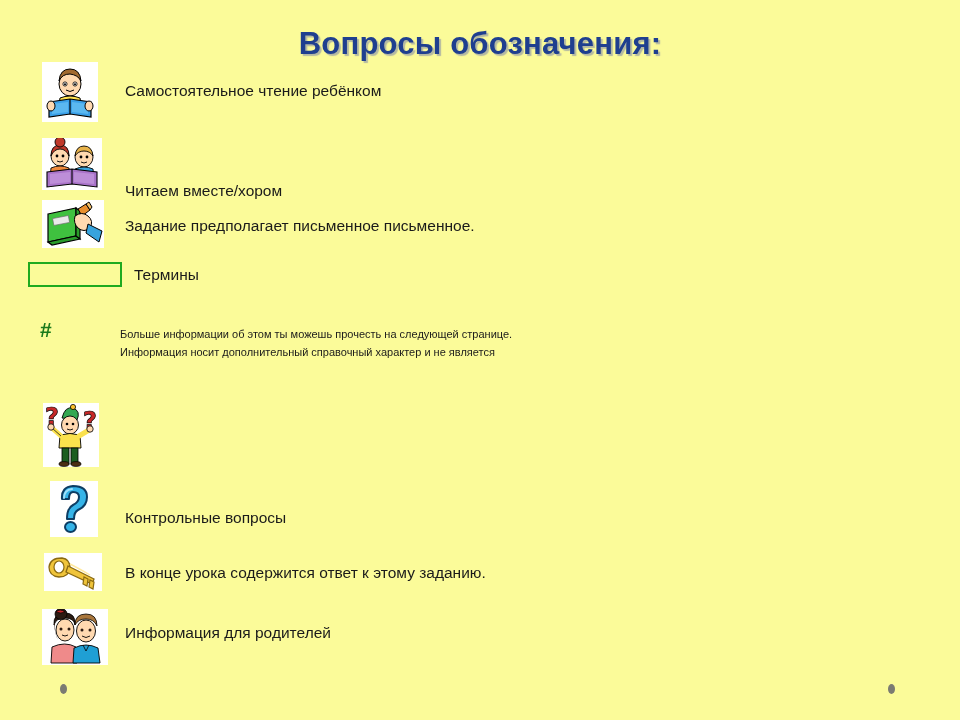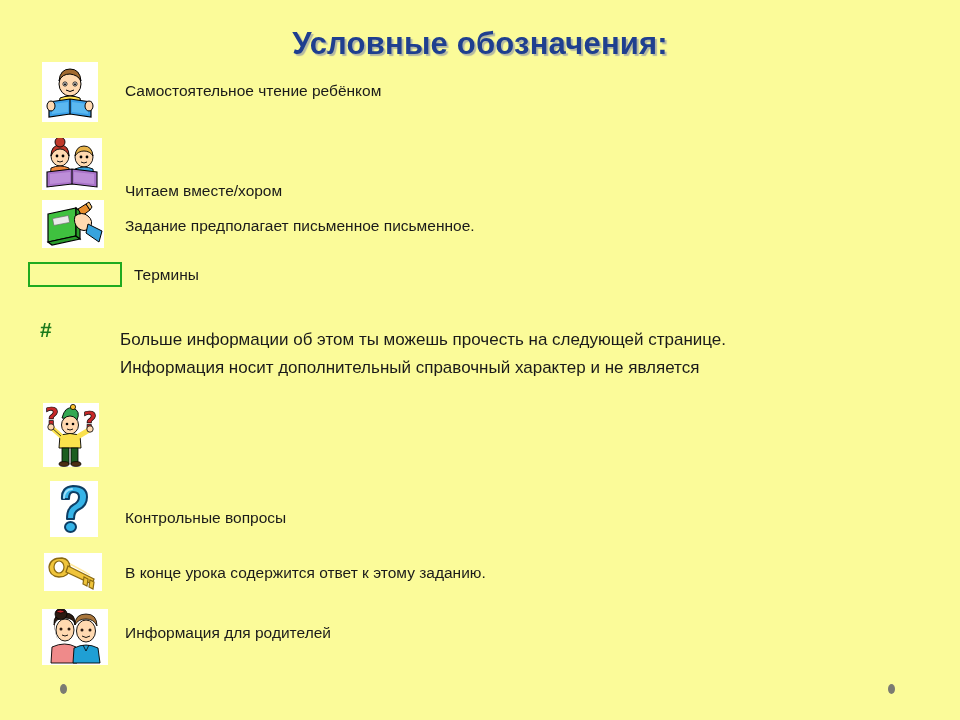--- a/index.html
+++ b/index.html
@@ -45,21 +45,21 @@
     display: flex;
   }
   .row-text {
     font-size: 15.5px;
     color: #1a1a1a;
     line-height: 1.45;
     white-space: nowrap;
   }
   .para-text {
     position: absolute;
-    font-size: 17px;
+    font-size: 11px;
     color: #1a1a1a;
     line-height: 1.62;
     width: 800px;
   }
 
   
   .icon-box {
     position: absolute;
     background: #ffffff;
     overflow: hidden;
@@ -97,21 +97,21 @@
     background: #7b7b72;
   }
   .dot-left  { left: 60px;  top: 684px; }
   .dot-right { left: 888px; top: 684px; }
 </style>
 </head>
 <body>
 
 <div class="slide">
 
-  <div class="slide-title">Условные обозначения:</div>
+  <div class="slide-title">Вопросы обозначения:</div>
 
   <div class="icon-box" style="left:42px; top:62px; width:56px; height:60px;">
     <svg viewBox="0 0 56 60" width="56" height="60">
       <rect x="0" y="0" width="56" height="60" fill="#ffffff"></rect>
 
       <ellipse cx="28" cy="22" rx="11" ry="12" fill="#ffd9b0" stroke="#000" stroke-width="1"></ellipse>
 
       <path d="M17 19 Q18 7 28 7 Q38 7 39 19 Q36 13 28 12 Q20 12 17 19 Z" fill="#a0692f" stroke="#000" stroke-width="1"></path>
 
       <circle cx="23" cy="22" r="2.1" fill="#ffffff" stroke="#000" stroke-width="0.8"></circle>

